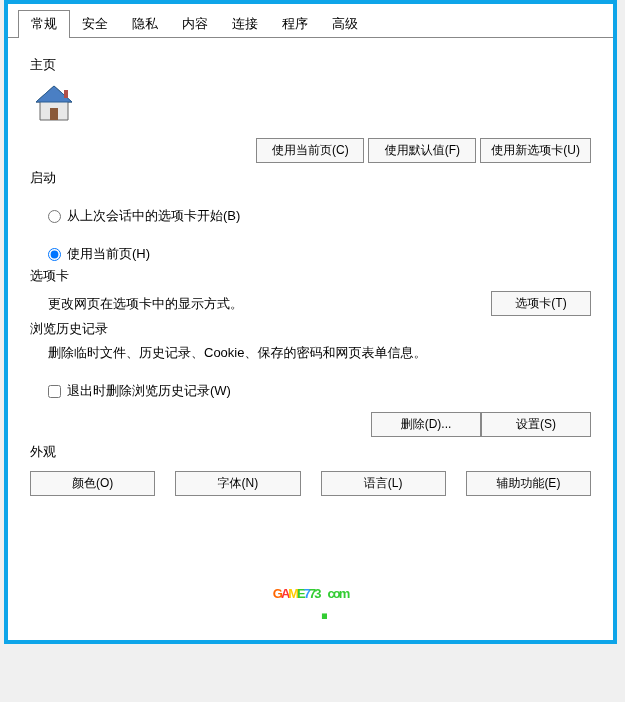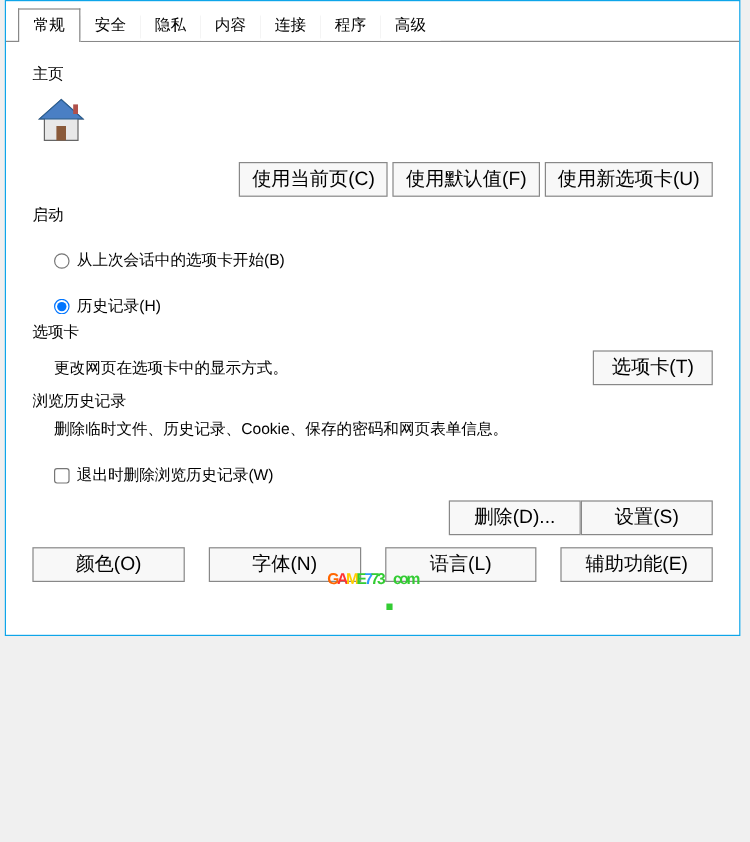--- a/index.html
+++ b/index.html
@@ -10,23 +10,23 @@
     body {
       margin: 0;
       padding: 0;
       background: #f0f0f0;
       width: 625px;
       height: 702px;
       overflow: hidden;
     }
     .dialog {
       background: #fff;
-      border: 1px solid #0ea5e9;
+      border: 4px solid #0ea5e9;
       margin: 0 8px 8px 4px;
-      height: 530px;
+      height: 644px;
       position: relative;
     }
     .tabs {
       display: flex;
       padding: 6px 6px 0 10px;
       gap: 0;
     }
     .tab {
       padding: 4px 12px;
       border: 1px solid #888;
@@ -91,21 +91,21 @@
       color: #fff;
       display: inline-block;
       padding: 1px 2px;
       font-size: 13px;
     }
     .btn {
       border: 1px solid #888;
       background: #f8f8f8;
       padding: 3px 10px;
       cursor: pointer;
-      font-size: 16px;
+      font-size: 12px;
       text-align: center;
       min-width: 100px;
     }
     .homepage-buttons {
       display: flex;
       justify-content: flex-end;
       gap: 4px;
       margin: 10px 0 6px 0;
     }
     .homepage-buttons .btn {
@@ -207,40 +207,41 @@
       <button class="btn">使用新选项卡(U)</button>
     </div>
 
     <div class="group-label">启动</div>
     <div class="radio-row">
       <input type="radio" name="startup" style="">
       <label>从上次会话中的选项卡开始(B)</label>
     </div>
     <div class="radio-row">
       <input type="radio" name="startup" checked="" style="">
-      <label>历史记录(H)</label>
+      <label>使用当前页(H)</label>
     </div>
 
     <div class="group-label">选项卡</div>
     <div class="tabs-section-row">
       <span>更改网页在选项卡中的显示方式。</span>
       <button class="btn">选项卡(T)</button>
     </div>
 
     <div class="group-label">浏览历史记录</div>
     <div class="history-desc">删除临时文件、历史记录、Cookie、保存的密码和网页表单信息。</div>
     <div class="checkbox-row">
       <input type="checkbox" style="">
       <label>退出时删除浏览历史记录(W)</label>
     </div>
     <div class="history-buttons">
       <button class="btn">删除(D)...</button>
       <button class="btn">设置(S)</button>
     </div>
 
+    <div class="group-label">外观</div>
     <div class="appearance-buttons">
       <button class="btn">颜色(O)</button>
       <button class="btn">字体(N)</button>
       <button class="btn">语言(L)</button>
       <button class="btn">辅助功能(E)</button>
     </div>
   </div>
 
   <div class="watermark">
     <span>G</span>

